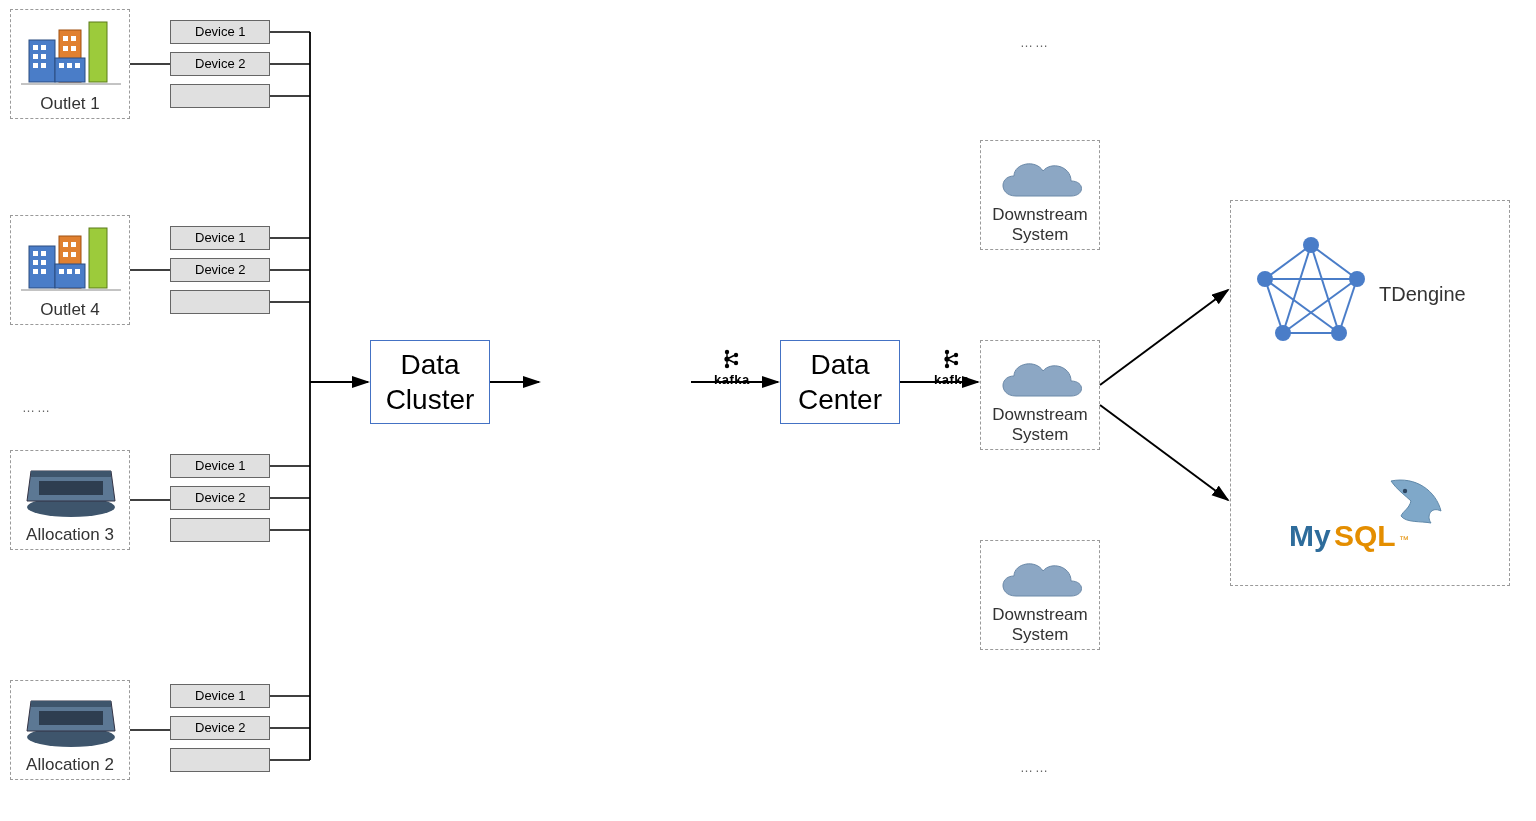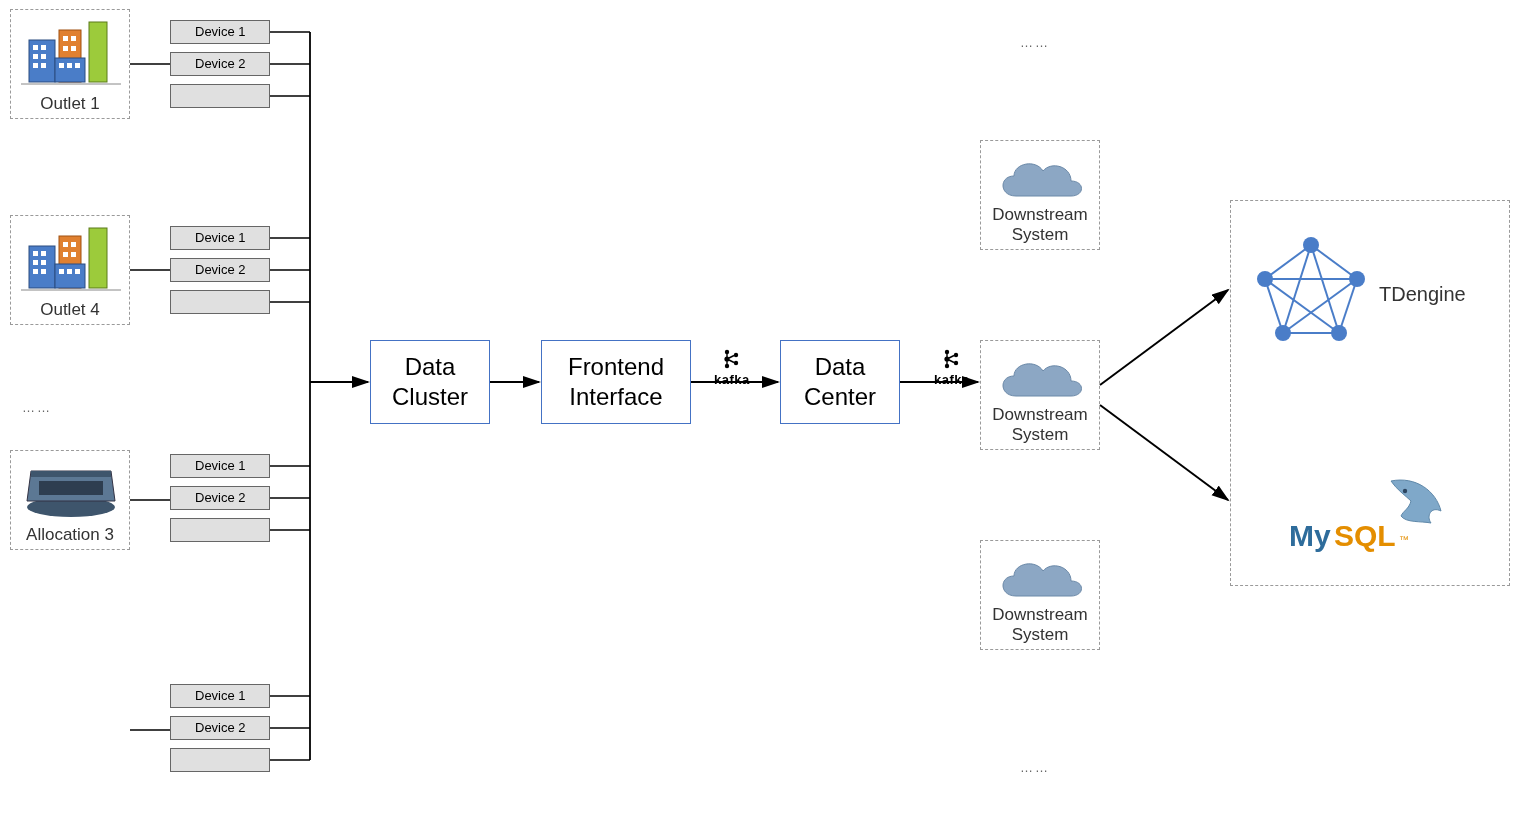--- a/index.html
+++ b/index.html
@@ -40,21 +40,21 @@
     font-size: 13px;
     line-height: 22px;
     padding-left: 24px;
     box-sizing: border-box;
   }
   .proc-box {
     position: absolute;
     border: 1.5px solid #4472C4;
     background: #fff;
     text-align: center;
-    font-size: 24px;
+    font-size: 28px;
     line-height: 1.25;
     display: flex;
     align-items: center;
     justify-content: center;
     box-sizing: border-box;
   }
   .kafka-label {
     position: absolute;
     font-size: 13px;
     color: #000;
@@ -148,31 +148,36 @@
       <polygon points="20,20 100,20 104,50 16,50" fill="#5C7894" stroke="#334"></polygon>
       <polygon points="20,20 100,20 100,26 20,26" fill="#3E556C"></polygon>
       <rect x="28" y="30" width="64" height="14" fill="#2e3e50"></rect>
     </svg>
     <div class="caption">Allocation 3</div>
   </div>
   <div class="device" style="left:170px; top:454px;">Device 1</div>
   <div class="device" style="left:170px; top:486px;">Device 2</div>
   <div class="device" style="left:170px; top:518px;"></div>
 
+  <div class="dashed-box" style="left:10px; top:680px; width:120px; height:100px;">
+    <svg width="120" height="72" viewBox="0 0 120 72">
+      <ellipse cx="60" cy="56" rx="44" ry="10" fill="#3E556C"></ellipse>
+      <polygon points="20,20 100,20 104,50 16,50" fill="#5C7894" stroke="#334"></polygon>
+      <polygon points="20,20 100,20 100,26 20,26" fill="#3E556C"></polygon>
+      <rect x="28" y="30" width="64" height="14" fill="#2e3e50"></rect>
+    </svg>
+    <div class="caption">Allocation 2</div>
+  </div>
   <div class="device" style="left:170px; top:684px;">Device 1</div>
   <div class="device" style="left:170px; top:716px;">Device 2</div>
   <div class="device" style="left:170px; top:748px;"></div>
 
   <div class="proc-box" style="left:370px; top:340px; width:120px; height:84px;">
     <span style="white-space:pre-line;">Data
 Cluster</span>
-  </div>
-  <div class="proc-box" style="left:541px; top:340px; width:150px; height:84px;">
-    <span style="white-space:pre-line;">Frontend
-Interface</span>
   </div>
   <div class="proc-box" style="left:780px; top:340px; width:120px; height:84px;">
     <span style="white-space:pre-line;">Data
 Center</span>
   </div>
 
   <div class="kafka-label" style="left:714px; top:372px;">kafka</div>
   <svg style="position:absolute; left:720px; top:348px;" width="22" height="22" viewBox="0 0 22 22">
     <circle cx="7" cy="4" r="2.2" fill="#000"></circle>
       <circle cx="7" cy="11" r="2.6" fill="#000"></circle>

